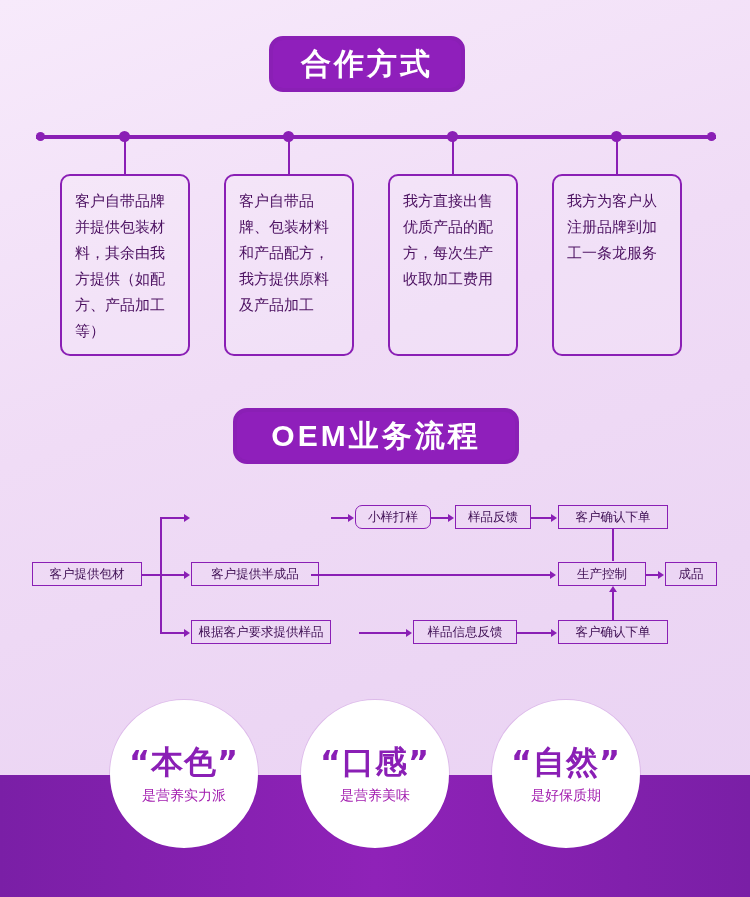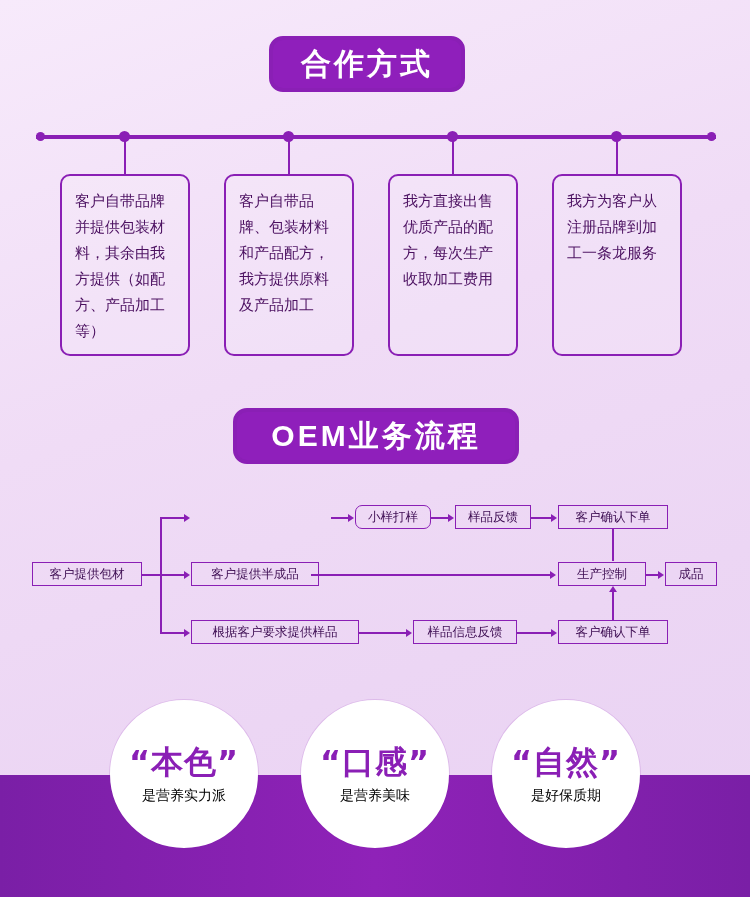--- a/index.html
+++ b/index.html
@@ -156,21 +156,21 @@
   }
   .circle .big {
     color: #8a1fb5;
     font-weight: bold;
     font-size: 32px;
     letter-spacing: 1px;
     line-height: 38px;
     font-family: "DejaVu Sans", sans-serif;
   }
   .circle .sub {
-    color: #000000;
+    color: #a21caf;
     font-size: 14px;
     margin-top: 6px;
     font-family: "DejaVu Sans", sans-serif;
   }
   #circle-0 { left: 110px; top: 700px; width: 148px; height: 148px; }
   #circle-1 { left: 301px; top: 700px; width: 148px; height: 148px; }
   #circle-2 { left: 492px; top: 700px; width: 148px; height: 148px; }
 </style>
 </head>
 <body>
@@ -225,21 +225,21 @@
     <div class="node" style="left:191px; top:74px; width:128px;">客户提供半成品</div>
     <div class="flow-line flow-h" style="left:311px; top:86px; width:240px;"></div>
     <div class="arrow" style="left:550px; top:82.5px;"></div>
     <div class="node" style="left:558px; top:74px; width:88px;">生产控制</div>
     <div class="flow-line flow-h" style="left:646px; top:86px; width:14px;"></div>
     <div class="arrow" style="left:658px; top:82.5px;"></div>
     <div class="node" style="left:665px; top:74px; width:52px;">成品</div>
 
     <div class="flow-line flow-h" style="left:160px; top:144px; width:25px;"></div>
     <div class="arrow" style="left:184px; top:140.5px;"></div>
-    <div class="node" style="left:191px; top:132px; width:168px;">根据客户要求提供样品</div>
+    <div class="node" style="left:191px; top:132px; width:140px;">根据客户要求提供样品</div>
     <div class="flow-line flow-h" style="left:359px; top:144px; width:48px;"></div>
     <div class="arrow" style="left:406px; top:140.5px;"></div>
     <div class="node" style="left:413px; top:132px; width:104px;">样品信息反馈</div>
     <div class="flow-line flow-h" style="left:517px; top:144px; width:35px;"></div>
     <div class="arrow" style="left:551px; top:140.5px;"></div>
     <div class="node" style="left:558px; top:132px; width:110px;">客户确认下单</div>
 
     <div class="flow-line flow-v" style="left:612px; top:104px; height:28px;"></div>
     <div class="arrow-up" style="left:608.5px; top:98px;"></div>
   </div>

